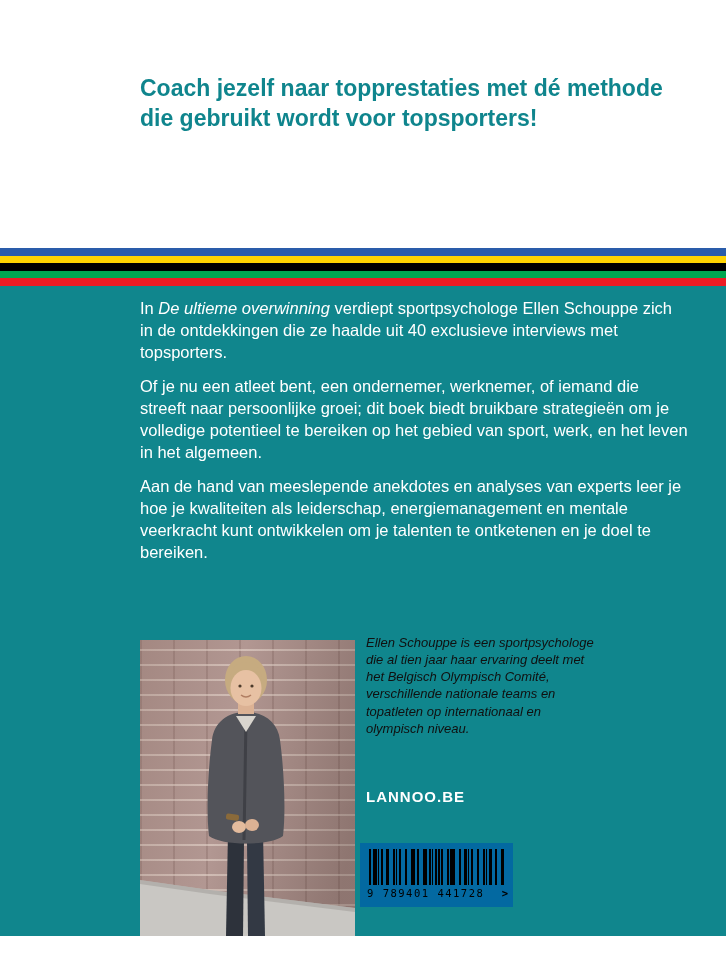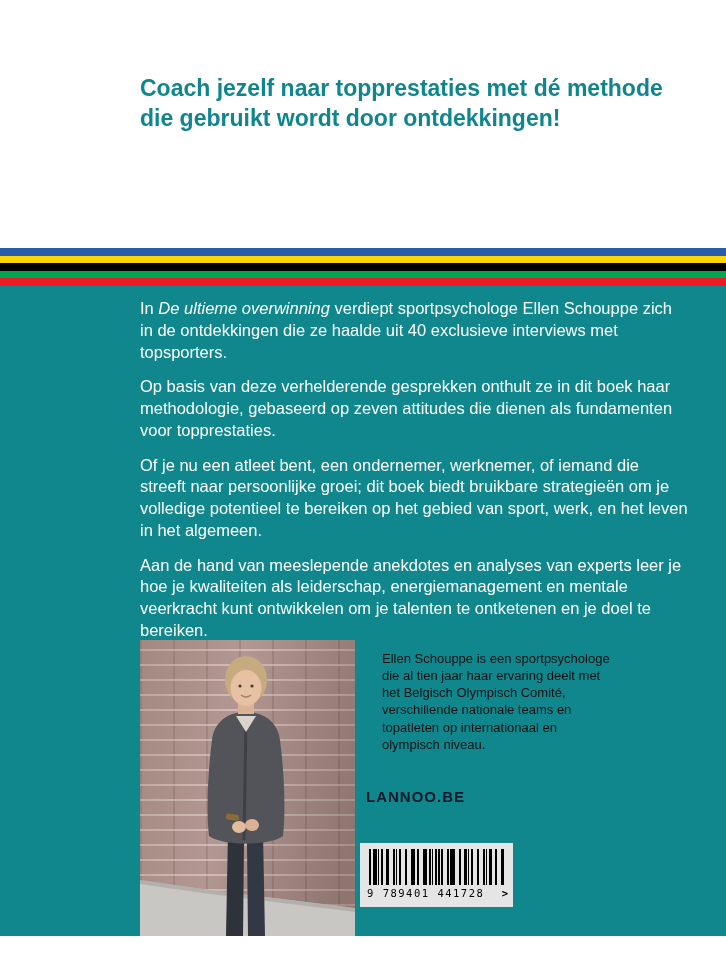--- a/index.html
+++ b/index.html
@@ -55,31 +55,31 @@
     background-color:#b29792;
     background-image:
       linear-gradient(100deg, rgba(120,90,80,0.25), rgba(0,0,0,0) 40%, rgba(60,40,35,0.30) 92%),
       repeating-linear-gradient(0deg, rgba(235,220,210,0.55) 0 2px, rgba(0,0,0,0) 2px 15px),
       repeating-linear-gradient(90deg, rgba(90,60,55,0.18) 0 2px, rgba(0,0,0,0) 2px 33px);
   }
   .photo svg{display:block;}
   
   .bio{
     position:absolute;left:366px;top:348px;width:235px;
-    margin:16px;
-    font-size:13px;line-height:1.32;color:#101010;font-weight:500;
+    margin:0;
+    font-size:13px;line-height:1.32;color:#101010;font-weight:500;font-style:italic;
   }
   .publisher{
     position:absolute;left:366px;top:502px;
-    font-size:15px;font-weight:bold;letter-spacing:1px;color:#0f172a;
+    font-size:15px;font-weight:bold;letter-spacing:1px;color:#ffffff;
   }
   
   .barcode{
     position:absolute;left:360px;top:557px;width:153px;height:64px;
-    background:#e5e5e5;
+    background:#0369a1;
   }
   .bars{
     height:36px;margin:6px 9px 2px 9px;
     background-image:
       repeating-linear-gradient(90deg,#000 0 2px,transparent 2px 6px),
       repeating-linear-gradient(90deg,#000 0 1px,transparent 1px 9px),
       repeating-linear-gradient(90deg,transparent 0 4px,#000 4px 6px,transparent 6px 13px);
   }
   .barcode-row{
     display:flex;justify-content:space-between;align-items:center;
@@ -88,35 +88,34 @@
     font-size:10.5px;color:#000;
   }
   .bc-num{letter-spacing:1.5px;white-space:nowrap;}
   .bc-arrow{font-weight:bold;}
 </style>
 </head>
 <body>
 
 <div class="page">
 
-  <h1 class="headline">Coach jezelf naar topprestaties met dé methode die gebruikt wordt door ontdekkingen!</h1>
+  <h1 class="headline">Coach jezelf naar topprestaties met dé methode die gebruikt wordt voor topsporters!</h1>
 
   <div class="stripes">
     <div class="stripe s-blue"></div>
     <div class="stripe s-yellow"></div>
     <div class="stripe s-black"></div>
     <div class="stripe s-green"></div>
     <div class="stripe s-red"></div>
   </div>
 
   <section class="teal">
 
     <div class="copy">
       <p class="para"><span>In </span><em class="book-title">De ultieme overwinning</em><span> verdiept sportpsychologe Ellen Schouppe zich in de ontdekkingen die ze haalde uit 40 exclusieve interviews met topsporters.</span></p>
-      <p class="para">Op basis van deze verhelderende gesprekken onthult ze in dit boek haar methodologie, gebaseerd op zeven attitudes die dienen als fundamenten voor topprestaties.</p>
       <p class="para">Of je nu een atleet bent, een ondernemer, werknemer, of iemand die streeft naar persoonlijke groei; dit boek biedt bruikbare strategieën om je volledige potentieel te bereiken op het gebied van sport, werk, en het leven in het algemeen.</p>
       <p class="para">Aan de hand van meeslepende anekdotes en analyses van experts leer je hoe je kwaliteiten als leiderschap, energiemanagement en mentale veerkracht kunt ontwikkelen om je talenten te ontketenen en je doel te bereiken.</p>
     </div>
 
     <div class="photo">
       <svg viewBox="0 0 215 296" width="215" height="296" preserveAspectRatio="none">
 
         <polygon points="0,240 70,250 215,268 215,296 0,296" fill="#c9c7c3"></polygon>
         <polygon points="0,240 70,250 215,268 215,272 70,254 0,244" fill="#9e9a95" opacity="0.5"></polygon>
 

